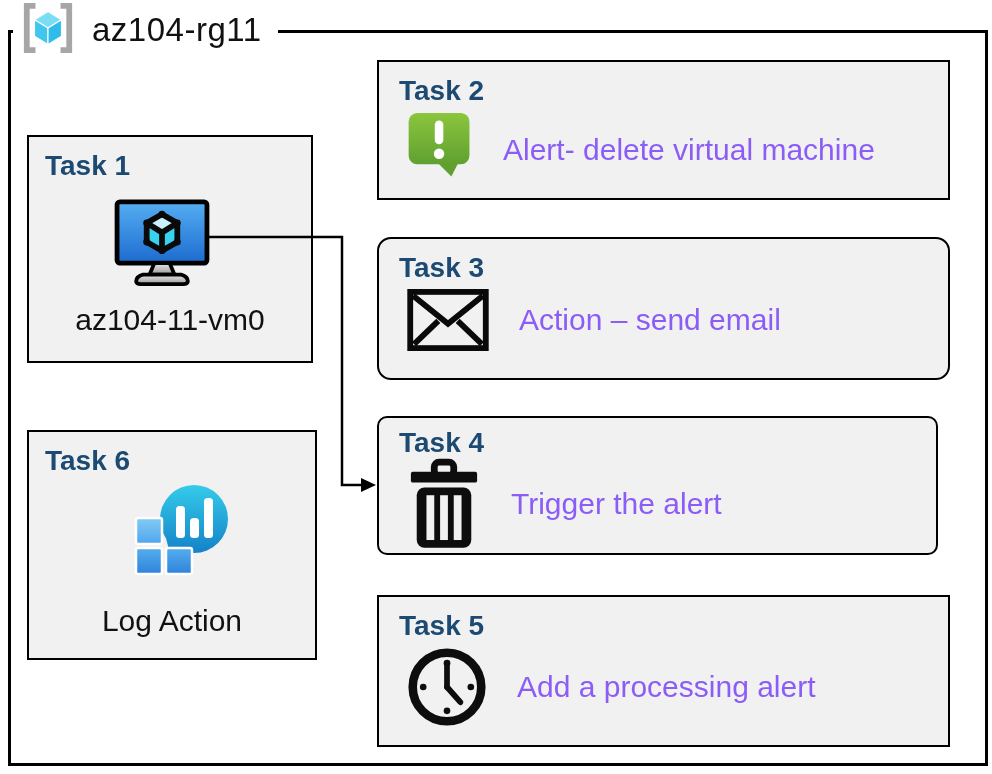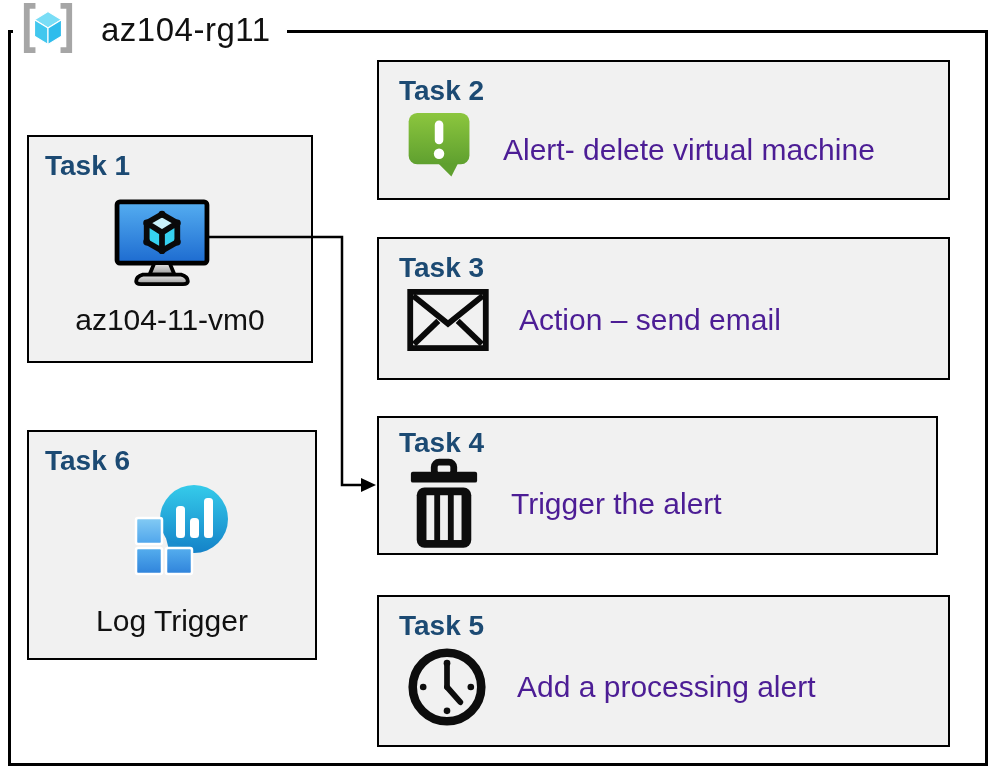--- a/index.html
+++ b/index.html
@@ -19,21 +19,21 @@
     background: #ffffff;
   }
   .rg-header {
     position: absolute;
     left: 13px; top: 0px;
     height: 60px;
     padding: 0 16px 0 4px;
     background: #ffffff;
     display: flex;
     align-items: center;
-    gap: 22px;
+    gap: 13px;
     z-index: 5;
   }
   .rg-title {
     font-size: 33px;
     color: #111111;
     letter-spacing: 0.5px;
     white-space: nowrap;
   }
   .task-box {
     position: absolute;
@@ -61,35 +61,35 @@
   .center-caption {
     text-align: center;
     font-size: 30px;
     color: #111111;
     white-space: nowrap;
   }
   .box-task1 .center-caption { margin-top: 16px; }
   .box-task6 .center-caption { margin-top: 22px; }
   
   .box-task2 { left: 377px; top: 60px;  width: 573px; height: 140px; }
-  .box-task3 { left: 377px; top: 237px; width: 573px; height: 143px; }
-  .box-task4 { left: 377px; top: 416px; width: 561px; height: 139px; }
+  .box-task3 { left: 377px; top: 237px; width: 573px; height: 143px; border-radius: 14px; }
+  .box-task4 { left: 377px; top: 416px; width: 561px; height: 139px; border-radius: 10px; }
   .box-task5 { left: 377px; top: 595px; width: 573px; height: 152px; }
   .icon-row {
     display: flex;
     align-items: center;
     padding-left: 28px;
     gap: 30px;
     margin-top: 4px;
   }
   .box-task4 .task-title { margin-top: 8px; }
   .box-task4 .icon-row { margin-top: -2px; }
   .row-caption {
     font-size: 30px;
-    color: #4c1d95;
+    color: #8b5cf6;
     white-space: nowrap;
   }
   .row-icon { line-height: 0; flex: 0 0 auto; }
   .arrow-overlay {
     position: absolute;
     left: 0; top: 0;
     width: 992px; height: 774px;
     z-index: 4;
     pointer-events: none;
   }
@@ -167,21 +167,21 @@
         <circle cx="72" cy="37" r="34" fill="url(#tealGrad)"></circle>
         <path d="M44,56 L70,70 L52,88 Z" fill="#1b8dcd"></path>
         <rect x="54" y="24" width="9" height="32" rx="3.5" fill="#ffffff"></rect>
         <rect x="68" y="36" width="9" height="20" rx="3.5" fill="#ffffff"></rect>
         <rect x="82" y="16" width="9" height="40" rx="3.5" fill="#ffffff"></rect>
         <rect x="14" y="36" width="26" height="26" rx="2" fill="url(#lightBlueSq)" stroke="#ffffff" stroke-width="2.5"></rect>
         <rect x="14" y="66" width="26" height="26" rx="2" fill="url(#blueSq)" stroke="#ffffff" stroke-width="2.5"></rect>
         <rect x="44" y="66" width="26" height="26" rx="2" fill="url(#blueSq)" stroke="#ffffff" stroke-width="2.5"></rect>
       </svg>
     </div>
-    <div class="center-caption">Log Trigger</div>
+    <div class="center-caption">Log Action</div>
   </div>
 
   <div class="task-box box-task2">
     <div class="task-title">Task 2</div>
     <div class="icon-row">
       <span class="row-icon">
         <svg width="66" height="76" viewBox="0 0 68 80">
           <defs>
             <linearGradient id="greenGrad" x1="0" y1="0" x2="0" y2="1">
               <stop offset="0" stop-color="#8cc63e"></stop>

